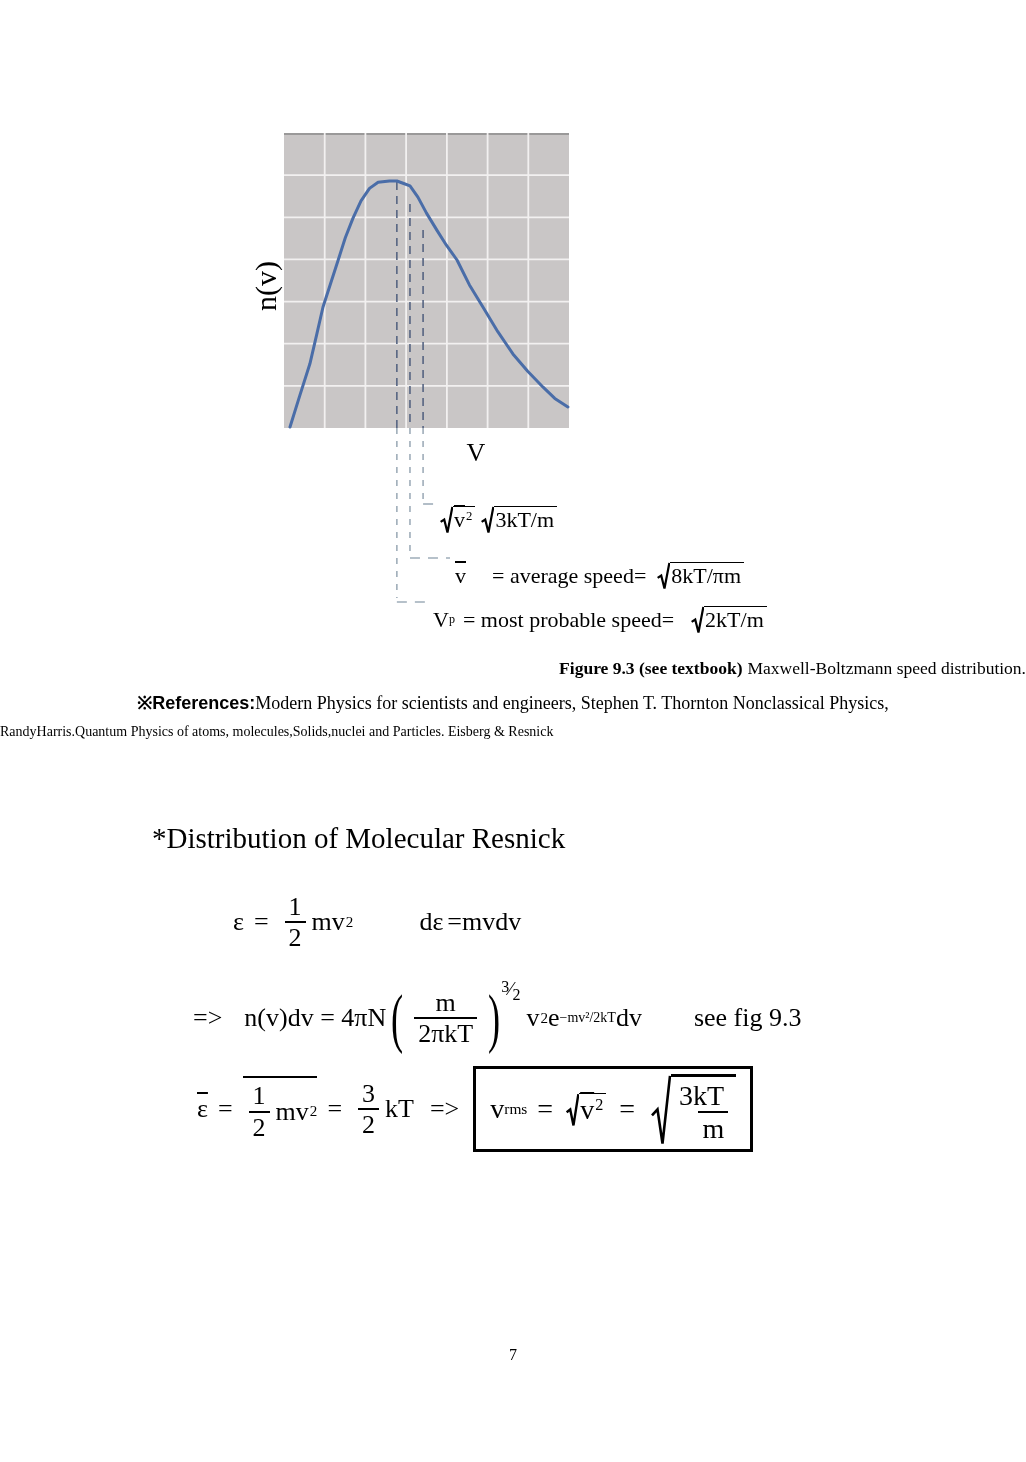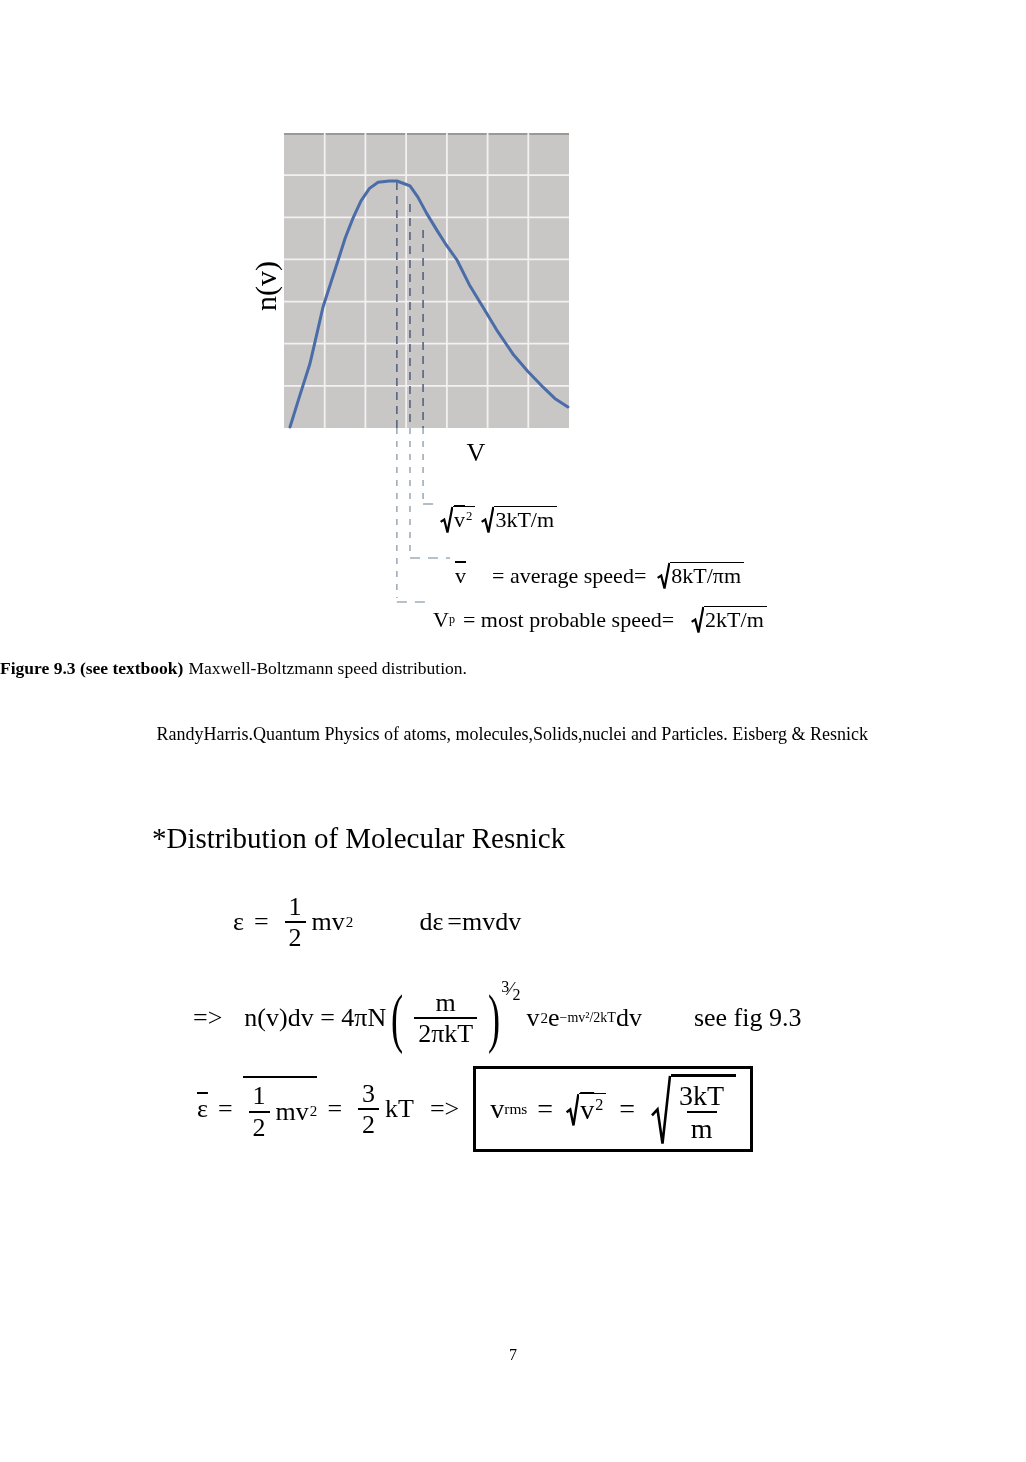--- a/index.html
+++ b/index.html
@@ -14,24 +14,24 @@
   .xlabel{position:absolute;left:458px;top:438px;width:36px;text-align:center;font-size:26px;}
   
   .spd-row{position:absolute;font-size:22px;display:flex;align-items:center;white-space:nowrap;}
   .ol{text-decoration:overline;}
   .sq{display:inline-block;position:relative;padding-left:13px;margin:16px 3px;text-align:right;}
   .sq > svg{position:absolute;left:0;top:0;width:13px;height:100%;}
   .sq > .radicand{display:inline-block;border-top:1.8px solid #000;padding:0 3px 0 1px;}
   .sup{font-size:0.58em;vertical-align:0.55em;margin-left:1px;}
   .sub{font-size:0.55em;vertical-align:-0.35em;}
   
-  .caption{position:absolute;left:0;top:658px;width:1026px;text-align:left;font-size:17.5px;}
+  .caption{position:absolute;left:0;top:658px;width:1026px;text-align:right;font-size:17.5px;}
   .caption b{margin-right:5px;}
   .refline1{position:absolute;left:0;top:690px;width:1026px;text-align:center;font-size:18px;}
-  .refline2{position:absolute;left:0;top:724px;width:868px;text-align:right;font-size:18px;}
+  .refline2{position:absolute;left:0;top:724px;width:868px;text-align:left;font-size:14px;}
   .refmark{font-family:"Liberation Sans",sans-serif;font-weight:bold;}
   .heading{position:absolute;left:152px;top:822px;font-size:29px;}
   
   .eq{position:absolute;display:flex;align-items:center;font-size:26px;white-space:nowrap;}
   .eq .op{margin:0 10px;}
   .frac{display:inline-flex;flex-direction:column;align-items:center;line-height:1.12;margin:0 6px;text-align:center;}
   .frac .fnum{padding:0 4px;}
   .frac .fden{border-top:2px solid #000;padding:0 4px;}
   .sp{display:inline-block;}
   .olgroup{display:inline-flex;align-items:center;border-top:2px solid #000;padding-top:3px;}
@@ -131,20 +131,23 @@
       <svg viewBox="0 0 20 58" preserveAspectRatio="none">
           <path d="M1 34 L6.5 29 L11.5 57 L19 2" fill="none" stroke="#000" stroke-width="2.2" vector-effect="non-scaling-stroke"></path>
         </svg>
       <span class="radicand">2kT/m</span>
     </span>
   </div>
 
   <div class="caption">
     <b>Figure 9.3 (see textbook)</b><span>Maxwell-Boltzmann speed distribution.</span>
   </div>
+  <div class="refline1">
+    <span class="refmark">※References:</span><span>Modern Physics for scientists and engineers, Stephen T. Thornton Nonclassical Physics,</span>
+  </div>
   <div class="refline2">RandyHarris.Quantum Physics of atoms, molecules,Solids,nuclei and Particles. Eisberg &amp; Resnick</div>
 
   <div class="heading">*Distribution of Molecular Resnick</div>
 
   <div class="eq" style="left:233px;top:884px;height:76px;">
     <span>ε</span>
     <span class="op">=</span>
     <span class="frac">
       <span class="fnum">1</span>
       <span class="fden">2</span>
@@ -206,21 +209,21 @@
             <path d="M1 34 L6.5 29 L11.5 57 L19 2" fill="none" stroke="#000" stroke-width="2.4" vector-effect="non-scaling-stroke"></path>
           </svg>
         <span class="radicand"><span class="ol">v</span><span class="sup">2</span></span>
       </span>
       <span class="op">=</span>
       <span class="bigsqrt">
         <svg viewBox="0 0 20 58" preserveAspectRatio="none">
             <path d="M1 34 L6.5 29 L11.5 57 L19 1.5" fill="none" stroke="#000" stroke-width="2.6" vector-effect="non-scaling-stroke"></path>
           </svg>
         <span class="radicand">
-          <span class="frac" style="margin:0;">
+          <span class="frac" style="margin:0;align-items:flex-end;">
             <span class="fnum">3kT</span>
             <span class="fden">m</span>
           </span>
         </span>
       </span>
     </span>
   </div>
 
   <div class="pagenum">7</div>
 

